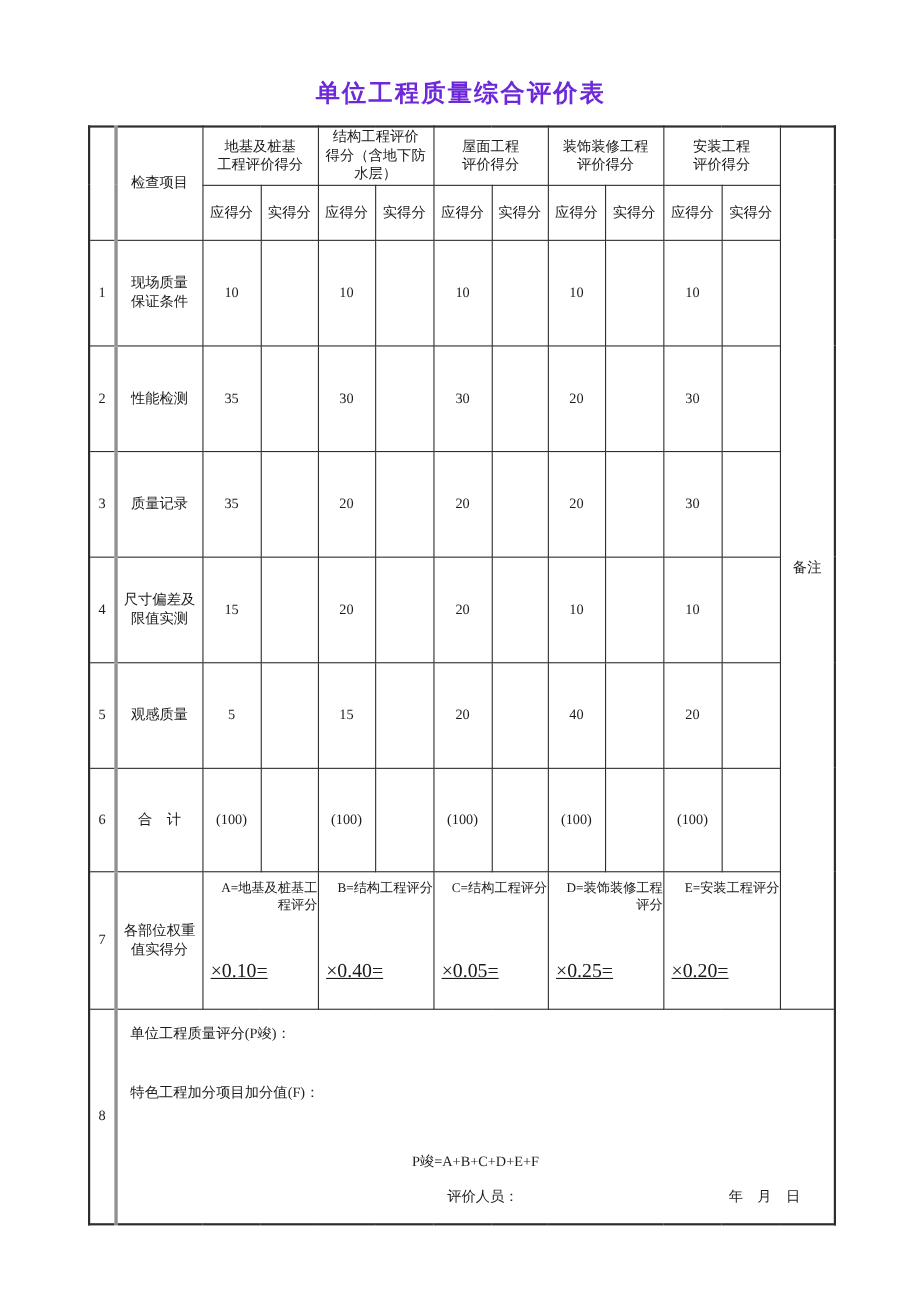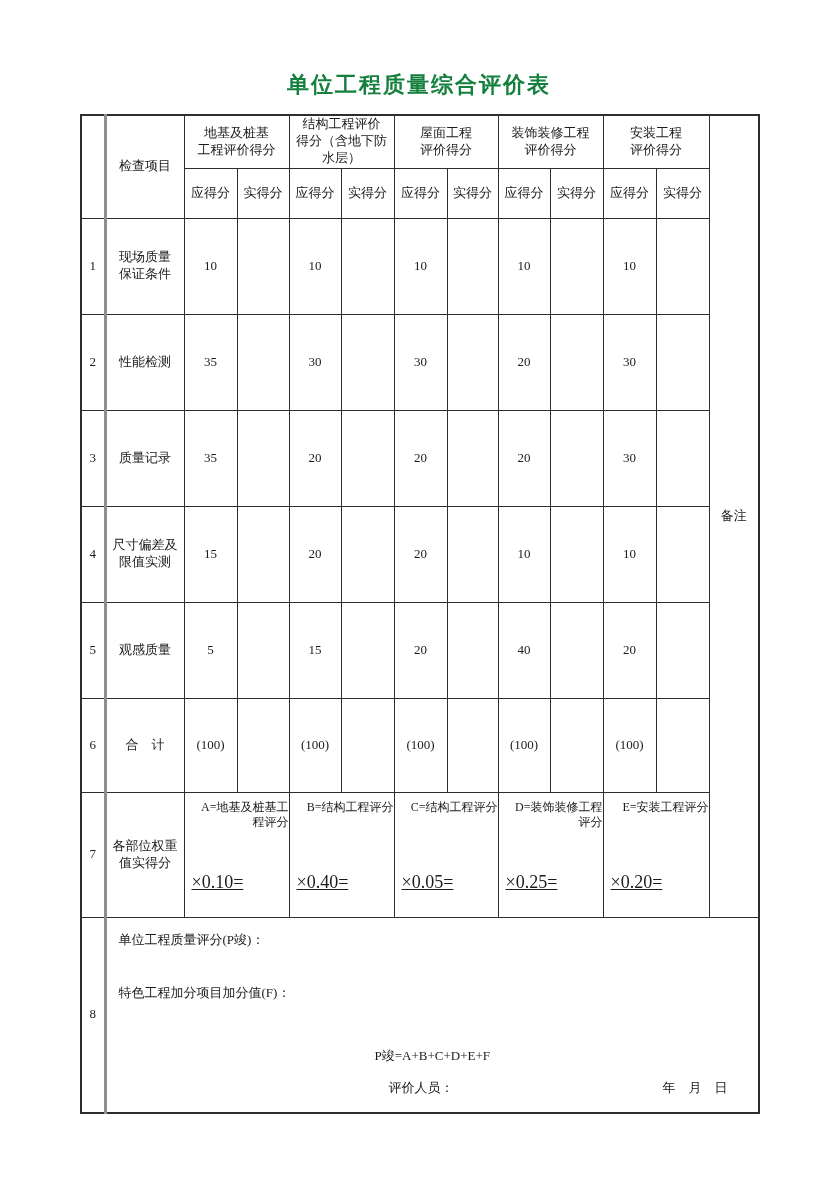--- a/index.html
+++ b/index.html
@@ -3,21 +3,21 @@
 <meta charset="utf-8">
 <style>
   html,body { margin:0; padding:0; background:#ffffff; }
   .page {
     position:relative; width:838px; height:1186px; background:#ffffff;
     font-family:"Liberation Serif","DejaVu Serif",serif; color:#1b1b1b;
   }
   .doc-title {
     position:absolute; top:70px; left:0; width:100%;
     text-align:center; font-size:22px; font-weight:bold; letter-spacing:2px;
-    font-family:"DejaVu Sans","Liberation Sans",sans-serif; color:#15803d;
+    font-family:"DejaVu Sans","Liberation Sans",sans-serif; color:#6d28d9;
   }
   table.eval {
     position:absolute; left:80px; top:114px; width:678px;
     border-collapse:collapse; table-layout:fixed;
     border:2px solid #2d2d2d;
   }
   .eval td, .eval th {
     border:1px solid #2d2d2d; padding:0;
     text-align:center; vertical-align:middle;
     font-weight:normal; font-size:13px; line-height:1.3;
@@ -29,21 +29,21 @@
   .vert-label span { display:inline-block; width:1.1em; word-break:break-all; line-height:1.7;margin-left:28px; }
   .item-cell { font-size:13px; }
   .score-cell { font-size:13px; }
   .weight-cell { position:relative; }
   .weight-cell .formula { position:absolute; top:7px; left:0; width:100%; font-size:12px; line-height:1.25; text-align:right; }
   .weight-cell .weight { position:absolute; left:7px; bottom:22px; font-size:18px; text-align:center;text-decoration:underline; }
   .summary-cell { position:relative; text-align:left;border-radius:20px; }
   .summary-cell .l1 { position:absolute; top:14px;  left:12px;  font-size:13px; }
   .summary-cell .l2 { position:absolute; top:67px;  left:12px;  font-size:13px; }
   .summary-cell .l3 { position:absolute; top:130px; left:0; width:100%; text-align:center; font-size:13px; }
-  .summary-cell .l4a{ position:absolute; top:162px; left:282px; font-size:13px; }
+  .summary-cell .l4a{ position:absolute; top:162px; left:300px; font-size:13px; }
   .summary-cell .l4b{ position:absolute; top:162px; left:556px; font-size:13px; }
 </style>
 </head>
 <body>
 
 <div class="page">
 
   <div class="doc-title">单位工程质量综合评价表</div>
 
   <table class="eval">

